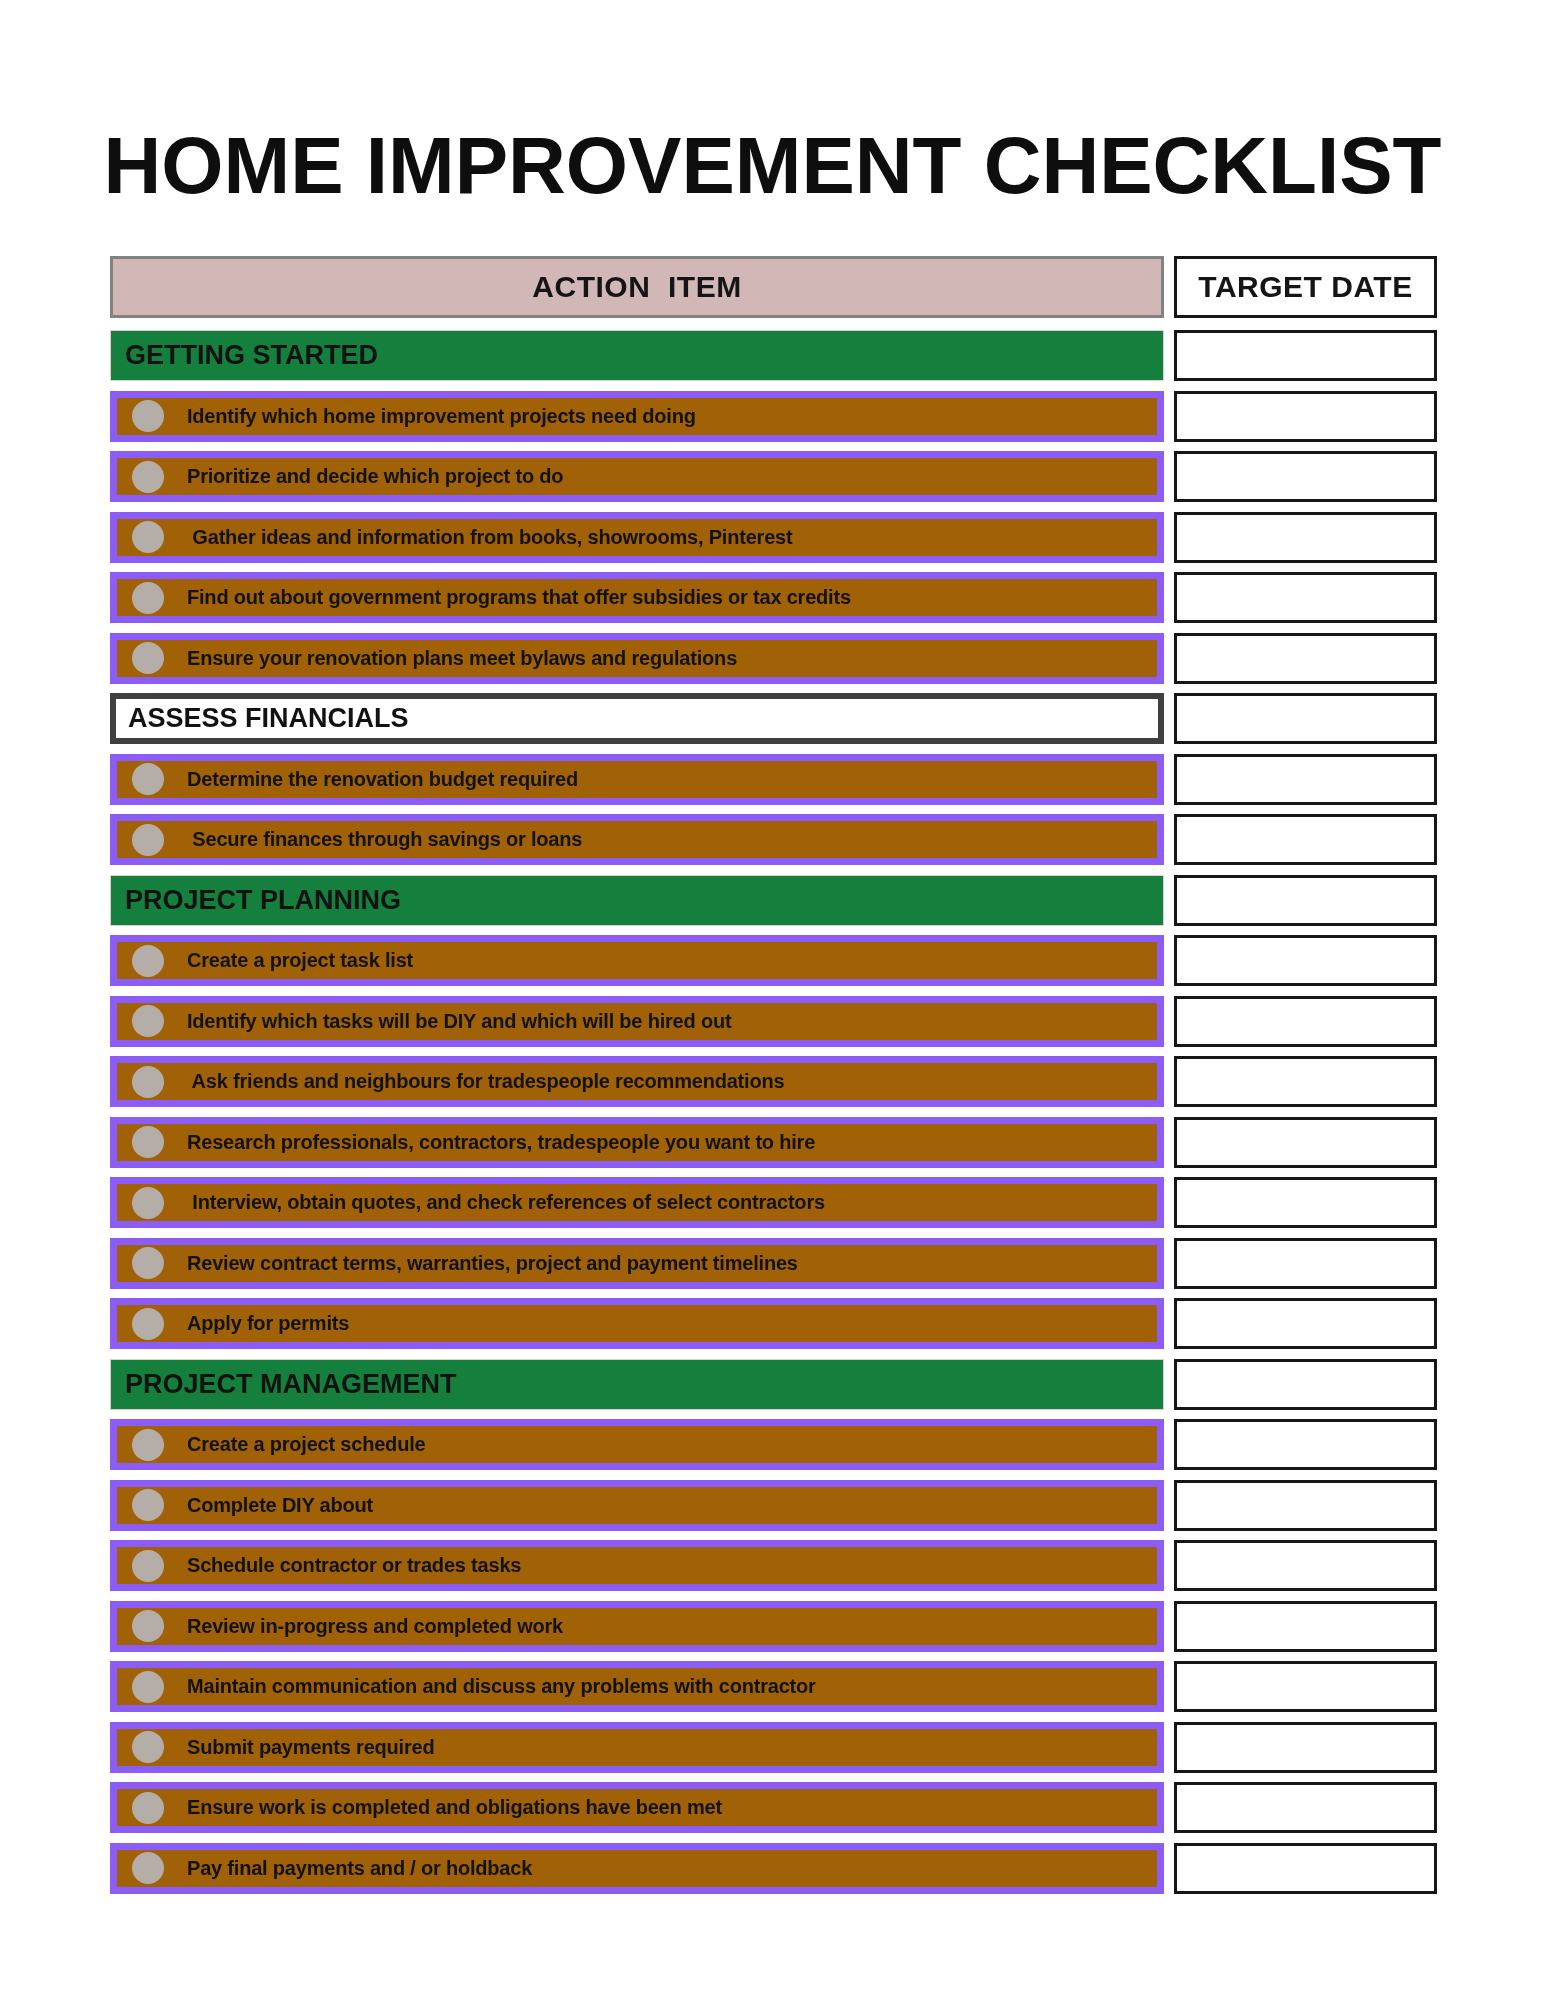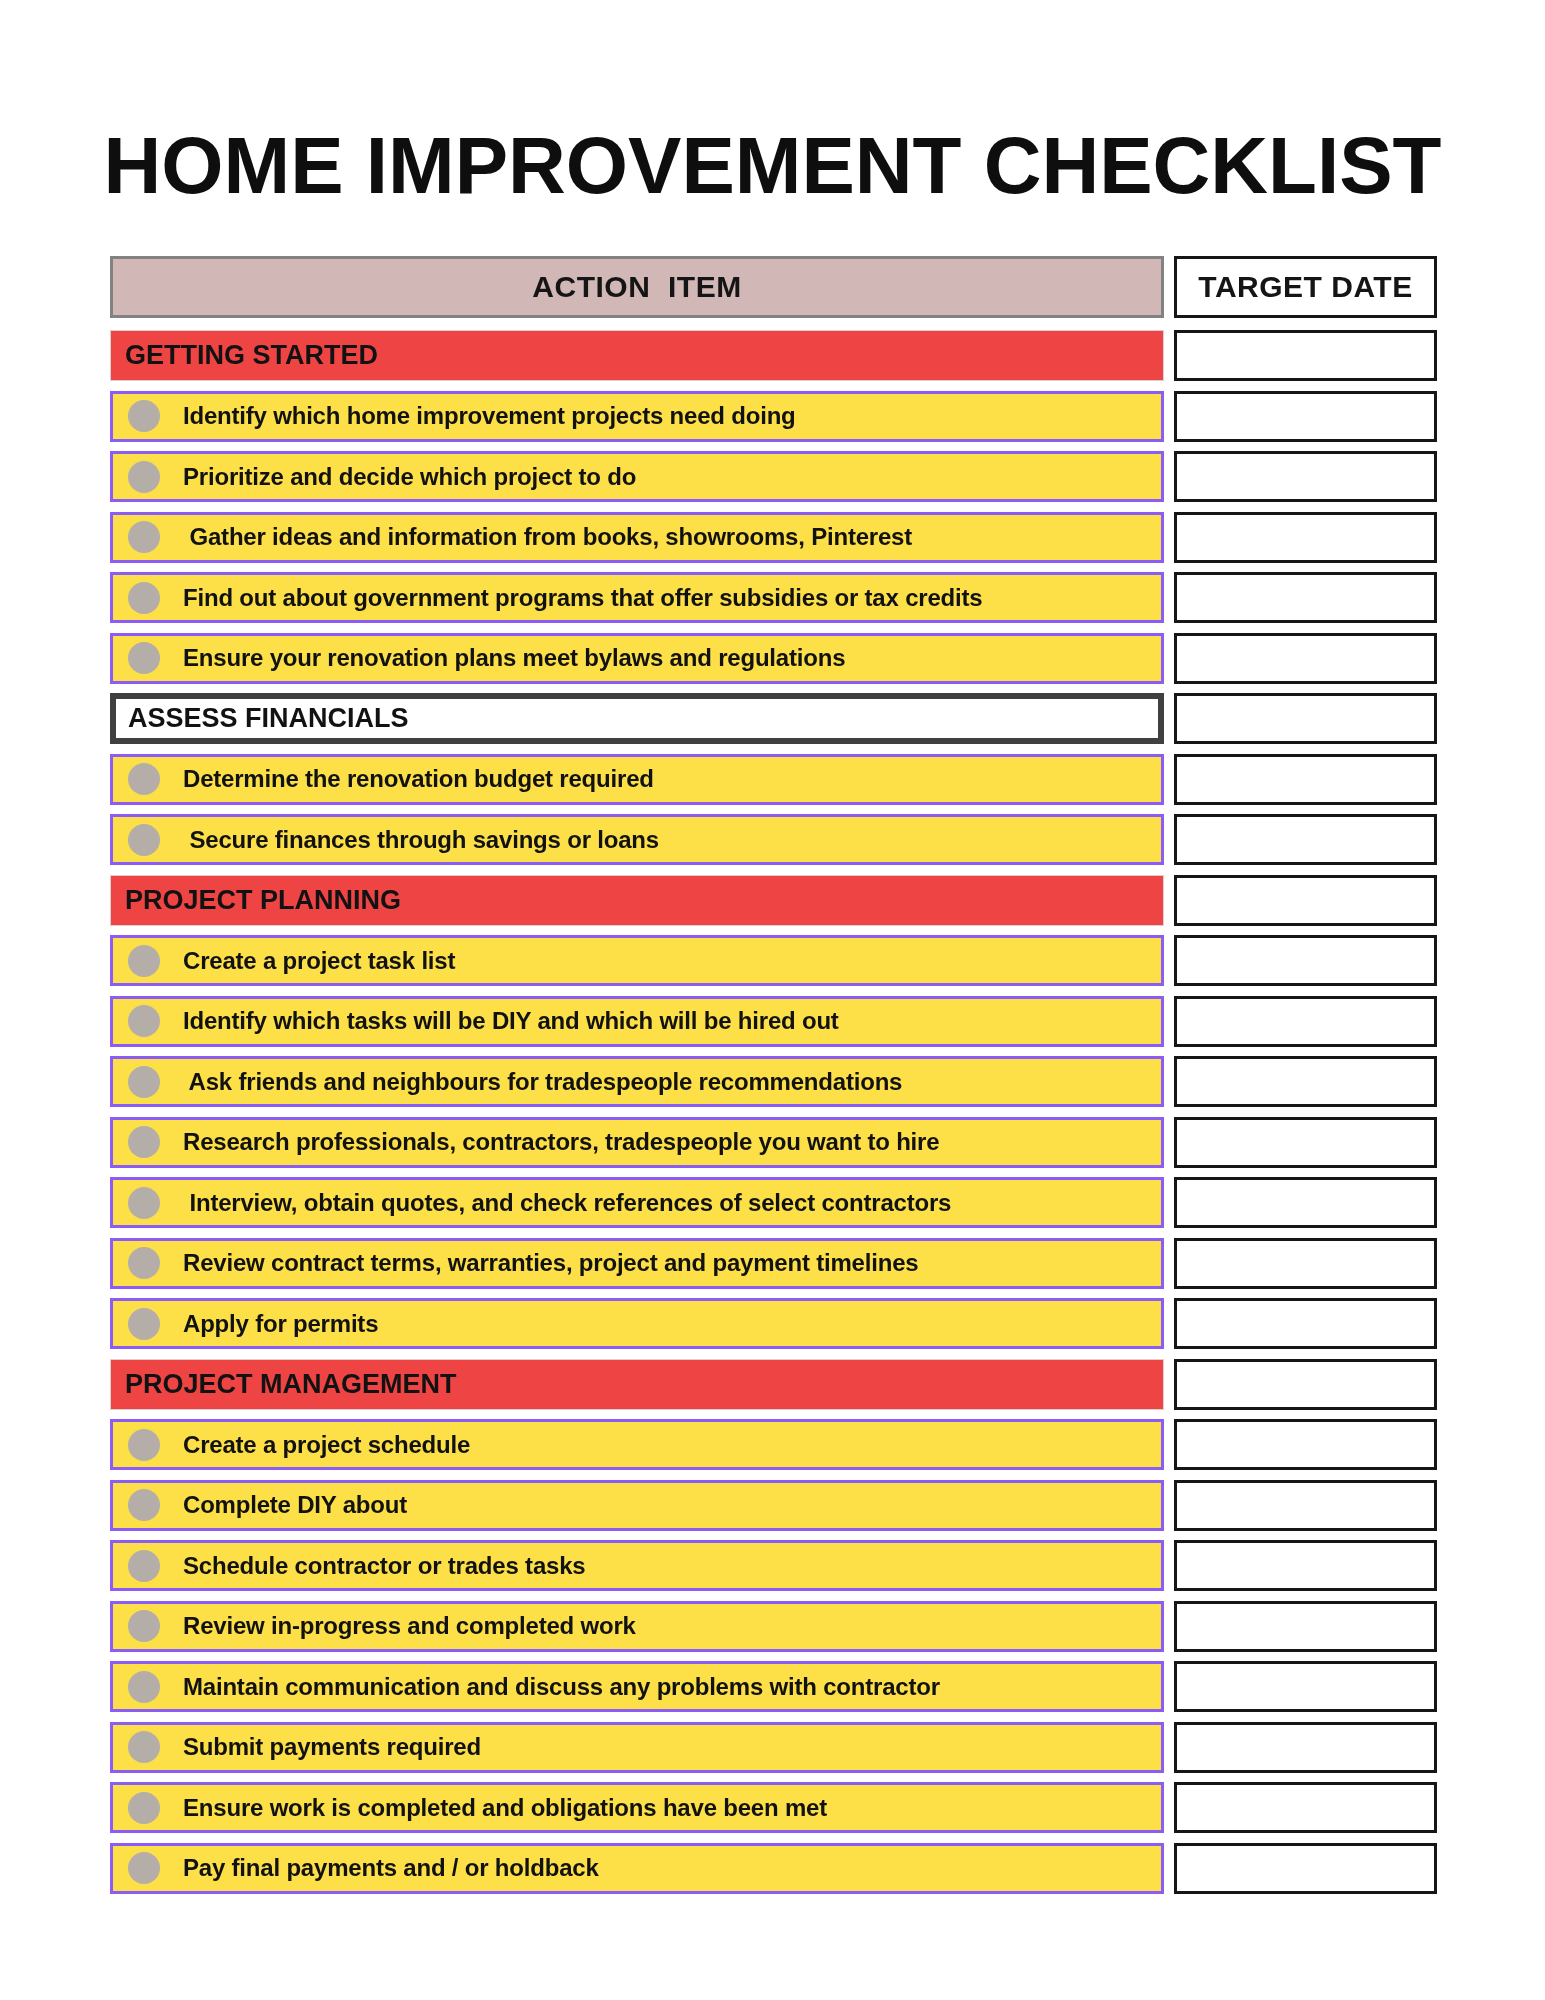--- a/index.html
+++ b/index.html
@@ -46,33 +46,33 @@
 
   .row .cell { height: 51px; }
   .cell.action { width: 1054px; }
   .cell.date {
     width: 263px;
     background: #ffffff;
     border: 3px solid #161616;
   }
 
   .cell.action.item {
-    background: #fde047;
-    border: 3px solid #8b5cf6;
-    font-size: 24px;
+    background: #a16207;
+    border: 7px solid #8b5cf6;
+    font-size: 20px;
     letter-spacing: -0.2px;
   }
   .cell.action.section-white {
     background: #ffffff;
     border: 6px solid #404040;
     font-size: 27px;
     padding-left: 12px;
   }
   .cell.action.section-pink {
-    background: #ef4444;
+    background: #15803d;
     border: 1px solid #ddcfcf;
     font-size: 27px;
     padding-left: 14px;
   }
 
   .bullet {
     width: 32px; height: 32px;
     border-radius: 50%;
     background: #b5ada7;
     margin-left: 15px;

